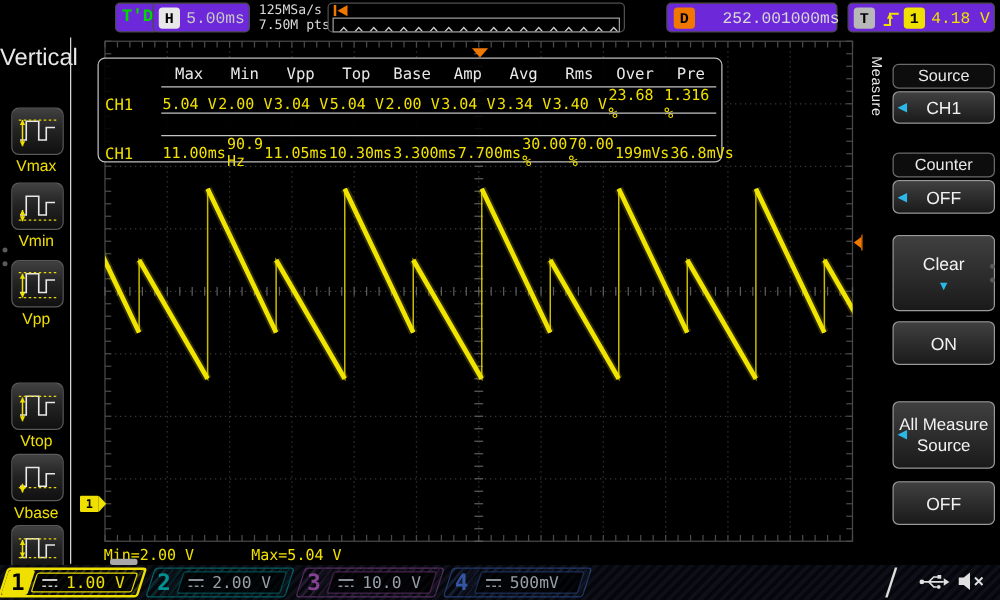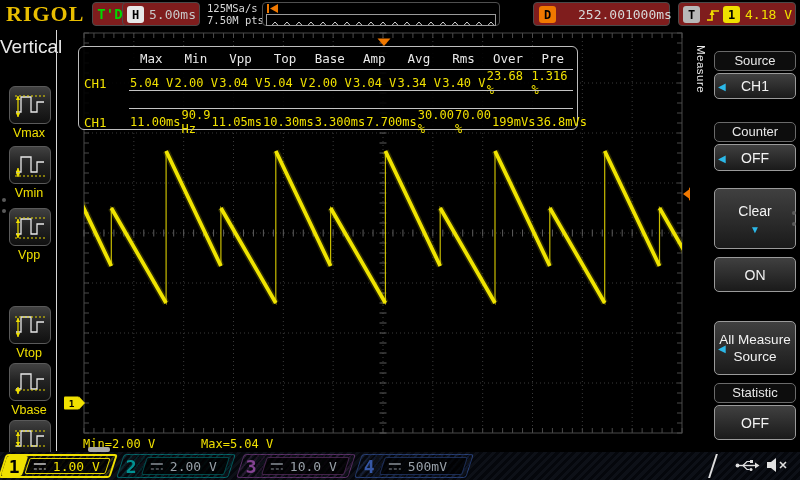--- a/index.html
+++ b/index.html
@@ -3,21 +3,21 @@
 <meta charset="utf-8">
 <style>
   html,body{margin:0;padding:0;background:#000;}
   .stage{position:relative;width:800px;height:480px;background:#000;overflow:hidden;
          font-family:"DejaVu Sans Mono","Liberation Mono",monospace;}
   .stage *{box-sizing:border-box;}
   
   .topbar{position:absolute;left:0;top:0;width:800px;height:29px;background:#000;z-index:6;}
   .logo{position:absolute;left:6px;top:1px;font-family:"Liberation Serif",serif;font-weight:bold;
         font-size:22px;color:#e9be00;letter-spacing:1px;}
-  .tb-box{position:absolute;top:2px;height:24px;border:1px solid #4a4a4a;border-radius:4px;background:#7f1d1d;}
+  .tb-box{position:absolute;top:2px;height:24px;border:1px solid #4a4a4a;border-radius:4px;background:#6d28d9;font-family:Liberation Mono, monospace;}
   .badge{position:absolute;top:3px;width:17px;height:17px;border-radius:3px;display:flex;
          align-items:center;justify-content:center;font-weight:bold;font-size:12px;color:#000;}
   .td-text{width:100%;height:100%;display:flex;align-items:center;justify-content:center;
            color:#00d800;font-weight:bold;font-size:14px;}
   .tb-val{position:absolute;top:4px;font-size:13px;color:#c8c8c8;}
   .srate{position:absolute;left:207px;top:2px;font-size:10.5px;line-height:12px;color:#d8d8d8;}
   .preview{position:absolute;left:262px;top:2px;width:238px;height:24px;border:1px solid #4f4f4f;
            border-radius:4px;background:#000;}
   .prev-inner{position:absolute;left:3px;right:3px;top:11px;height:12px;border:1px solid #9a9a9a;background:#000;overflow:hidden;}
   .prev-marker{position:absolute;left:3px;top:1px;}
@@ -422,21 +422,20 @@
         <g>
           <rect x="64" y="396.5" width="15" height="13" rx="1" fill="#f0e000"></rect>
           <polygon points="79,396.5 85,403 79,409.5" fill="#f0e000"></polygon>
           <text x="71.5" y="406.5" text-anchor="middle" font-size="9.5" font-weight="bold" fill="#000" font-family="DejaVu Sans Mono,monospace">1</text>
         </g>
         <path d="M697,35 L714,35 M697,35 L697,229 L714,245" stroke="#d8d8d8" fill="none" stroke-width="1"></path>
       </g>
     </svg>
 
   <div class="topbar">
-    <div class="logo">RIGOL</div>
     <div class="tb-box" style="left:92px;width:36px;">
       <div class="td-text">T'D</div>
     </div>
     <div class="tb-box" style="left:122px;width:78px;">
       <span class="badge" style="left:4px;background:#e8e8e8;">H</span>
       <span class="tb-val" style="left:26px;">5.00ms</span>
     </div>
     <div class="srate">
       <div>125MSa/s</div>
       <div>7.50M pts</div>
@@ -613,21 +612,20 @@
           </div>
         </div>
         <div class="rm-item" style="top: 276px;">
           <div class="rm-value rm-combo" style="height: 54px;">
             <span>All Measure</span>
             <span>Source</span>
             <div class="arrow-left">◀</div>
           </div>
         </div>
         <div class="rm-item" style="top: 338px;">
-          <div class="rm-title">Statistic</div>
           <div class="rm-value" style="margin-top: 2px; height: 35px;">
             <span>OFF</span>
           </div>
         </div>
       </div>
   </div>
 
   <div class="bottombar">
     <div id="ch-cells">
         <div class="ch-cell" style="left: 2px; border: 2px solid rgb(240, 224, 0); background: repeating-linear-gradient(115deg, rgba(240, 224, 0, 0.18) 0px, rgba(240, 224, 0, 0.18) 2px, transparent 2px, transparent 6px);">

